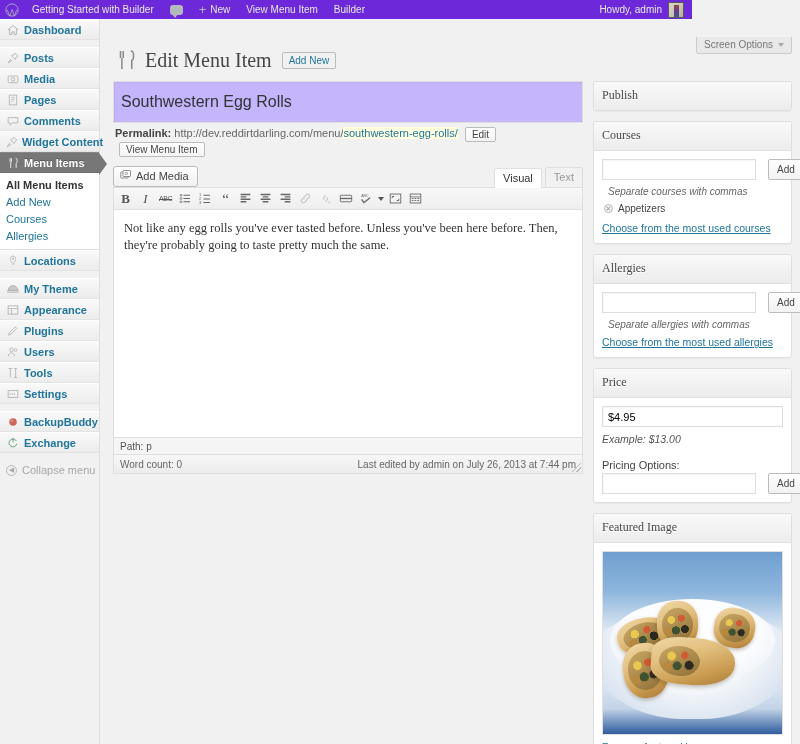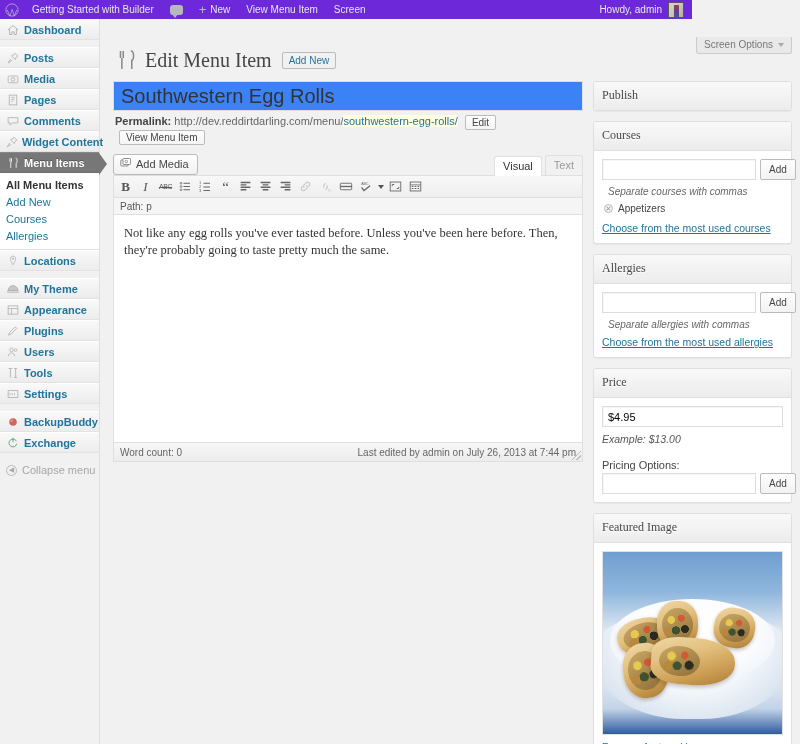--- a/index.html
+++ b/index.html
@@ -172,25 +172,25 @@
     align-self:center;
   }
 
   #post-body { display: flex; padding: 8px 8px 0 12px; gap: 10px; }
   #post-body-content { width: 470px; }
   #postbox-container { width: 199px; }
 
   
   #title-input {
     width: 470px; height: 28px;
-    font-size: 20px; font-family: "Liberation Sans", sans-serif;
+    font-size: 16px; font-family: "Liberation Sans", sans-serif;
     color: #333;
-    padding: 14px 7px;
+    padding: 20px 7px;
     border: 1px solid #dfdfdf;
-    background: #3b82f6;
+    background: #c4b5fd;
     outline: none;
     box-shadow: inset 1px 1px 1px rgba(0,0,0,.04);
   }
   #permalink-row {
     padding: 4px 0 6px 2px;
     font-size: 11px; color: #666;
   }
   #permalink-row .pl-label { font-weight: bold; color:#444; }
   #permalink-row .pl-url { color: #666; text-decoration:none; }
   #permalink-row .pl-slug { background: #ffffe0; color:#21759b; text-decoration:none; }
@@ -308,21 +308,21 @@
     padding: 6px 8px 7px 8px;
     background: linear-gradient(180deg,#f9f9f9 0%, #ececec 100%);
     border-bottom: 1px solid #dfdfdf;
     border-radius: 3px 3px 0 0;
     cursor: pointer;
     text-shadow: 0 1px 0 #fff;
   }
   .postbox.closed h3 { border-bottom: none; border-radius: 3px; }
   .pb-inside { padding: 8px; }
 
-  .tag-row { display:flex; gap: 4px; }
+  .tag-row { display:flex; gap: 12px; }
   .tag-input {
     flex: 1; height: 21px;
     border: 1px solid #ddd;
     padding: 2px 5px;
     font-size: 11px;
     background:#fff;
     outline:none;
     box-shadow: inset 1px 1px 1px rgba(0,0,0,.04);
   }
   .add-btn {
@@ -426,21 +426,21 @@
     <span class="ab-comment-bubble"></span>
   </div>
   <div class="ab-item">
     <span class="plus-ico">+</span>
     <span>New</span>
   </div>
   <div class="ab-item">
     <span>View Menu Item</span>
   </div>
   <div class="ab-item">
-    <span>Screen</span>
+    <span>Builder</span>
   </div>
   <div class="ab-right">
     <div class="ab-item">
       <span>Howdy, admin</span>
       <span class="avatar-box"></span>
     </div>
   </div>
 </div>
 
 <div id="sidebar">
@@ -743,25 +743,25 @@
           </div>
           <div class="tb-btn">
             <svg width="13" height="13" viewBox="0 0 16 16">
                 <rect x="1.5" y="2.5" width="13" height="11" fill="none" stroke="#666" stroke-width="1.1"></rect>
                 <path d="M1.5 6h13" stroke="#666" stroke-width="1"></path>
                 <path d="M3.5 8h2M7 8h2M10.5 8h2M3.5 10.5h2M7 10.5h2M10.5 10.5h2" stroke="#666" stroke-width="1.3"></path>
               </svg>
           </div>
         </div>
 
-        <div id="ed-path">Path: p</div>
-
         <div id="ed-iframe">
           <p>Not like any egg rolls you've ever tasted before. Unless you've been here before. Then, they're probably going to taste pretty much the same.</p>
         </div>
+
+        <div id="ed-path">Path: p</div>
 
         <div id="ed-status">
           <span>Word count: 0</span>
           <span>Last edited by admin on July 26, 2013 at 7:44 pm</span>
           <span class="resize-grip"></span>
         </div>
       </div>
     </div>
 
     <div id="postbox-container">

